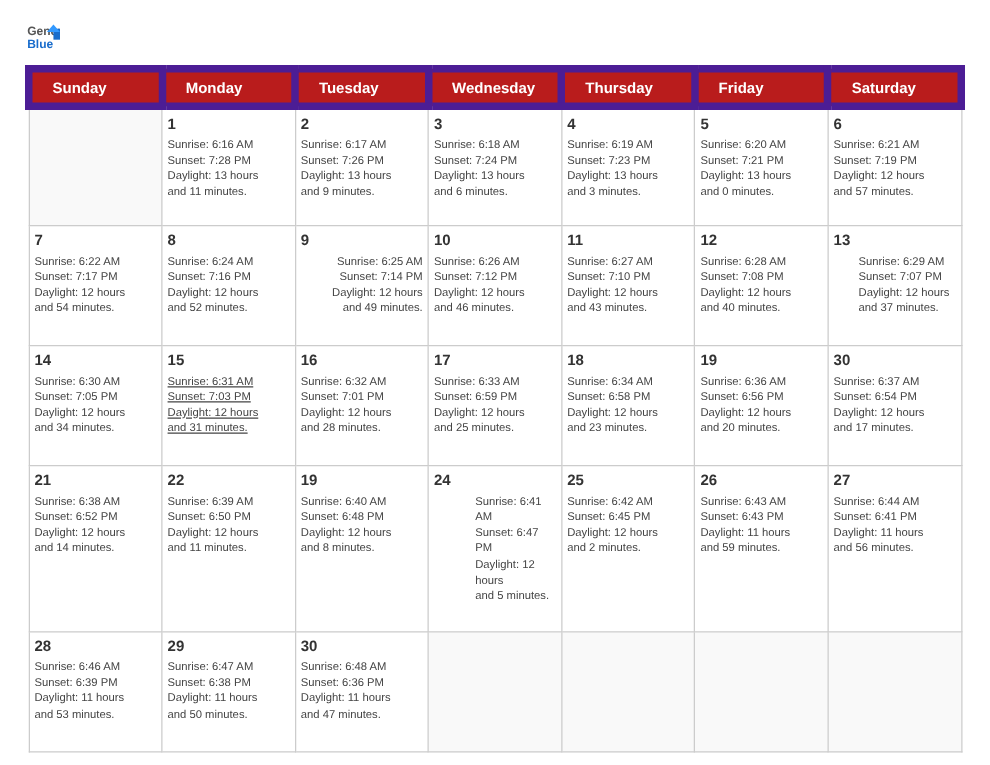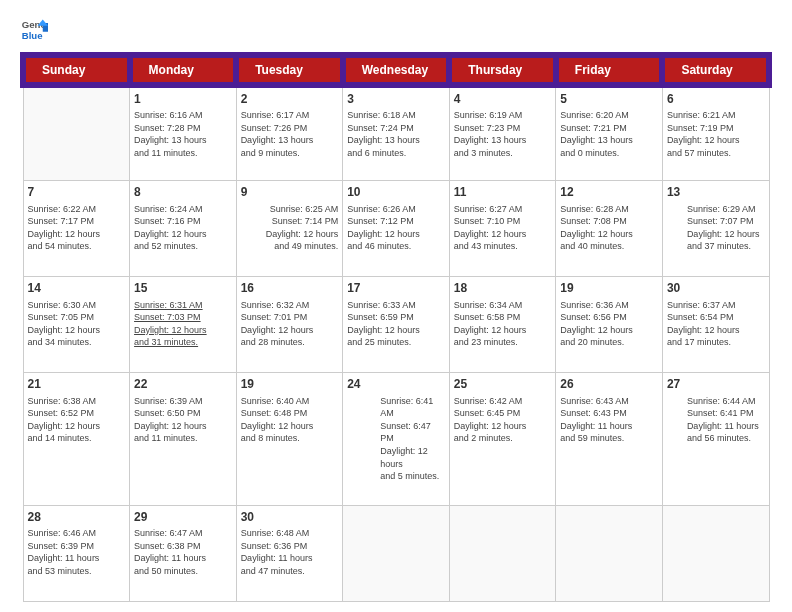--- a/index.html
+++ b/index.html
@@ -300,21 +300,21 @@
           </td>
           <td>
             <span class="day-number">26</span>
             <div class="day-info" style="white-space: pre-line;">Sunrise: 6:43 AM
 Sunset: 6:43 PM
 Daylight: 11 hours
 and 59 minutes.</div>
           </td>
           <td>
             <span class="day-number">27</span>
-            <div class="day-info" style="white-space: pre-line; margin-left: 20px;">Sunrise: 6:44 AM
+            <div class="day-info" style="white-space: pre-line;">Sunrise: 6:44 AM
 Sunset: 6:41 PM
 Daylight: 11 hours
 and 56 minutes.</div>
           </td>
         </tr>
         <tr>
           <td>
             <span class="day-number">28</span>
             <div class="day-info" style="white-space: pre-line;">Sunrise: 6:46 AM
 Sunset: 6:39 PM

